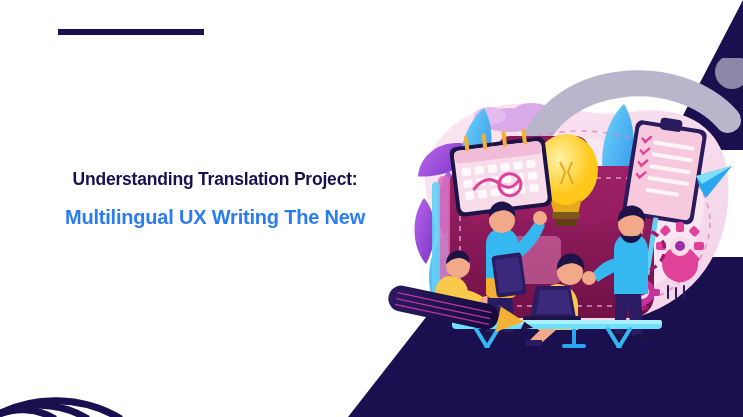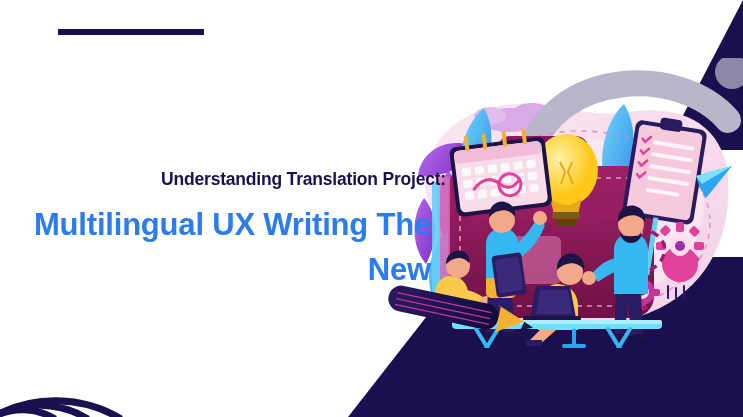--- a/index.html
+++ b/index.html
@@ -20,29 +20,29 @@
     position:absolute;left:58px;top:29px;
     width:146px;height:6px;
     background:#1a1050;
   }
   .arcs{position:absolute;left:-2px;bottom:-2px;width:160px;height:130px;}
   .navy-wedge-bottom{position:absolute;right:0;bottom:0;width:400px;height:160px;}
   .navy-wedge-top{position:absolute;right:0;top:0;width:120px;height:150px;}
 
   
   .text-block{
-    position:absolute;left:16px;top:168px;width:430px;
-    text-align:right;
+    position:absolute;left:0;top:168px;width:430px;
+    text-align:center;
   }
   .eyebrow{
     font-size:17.5px;font-weight:bold;color:#1a1050;
     letter-spacing:-0.2px;line-height:1.3;margin:0;
   }
   .headline{
-    font-size:31px;font-weight:bold;color:#2b7cf0;
+    font-size:20px;font-weight:bold;color:#2b7cf0;
     line-height:1.45;margin:12px 0 0 0;padding:0 15px;
     letter-spacing:-0.2px;
   }
 
   
   .illustration{
     position:absolute;left:380px;top:58px;
     width:363px;height:290px;
   }
   .illustration svg{display:block;width:100%;height:100%;}

